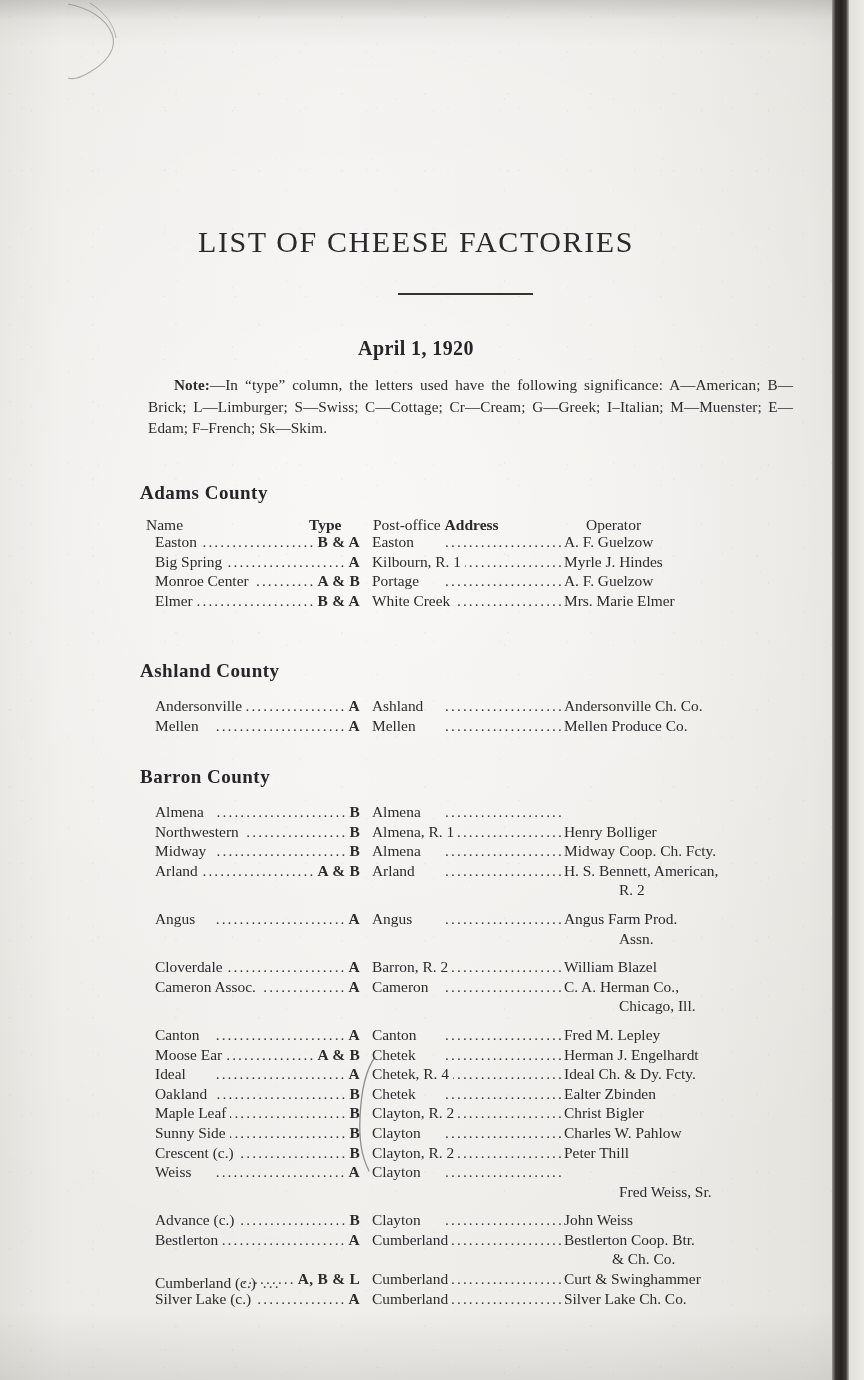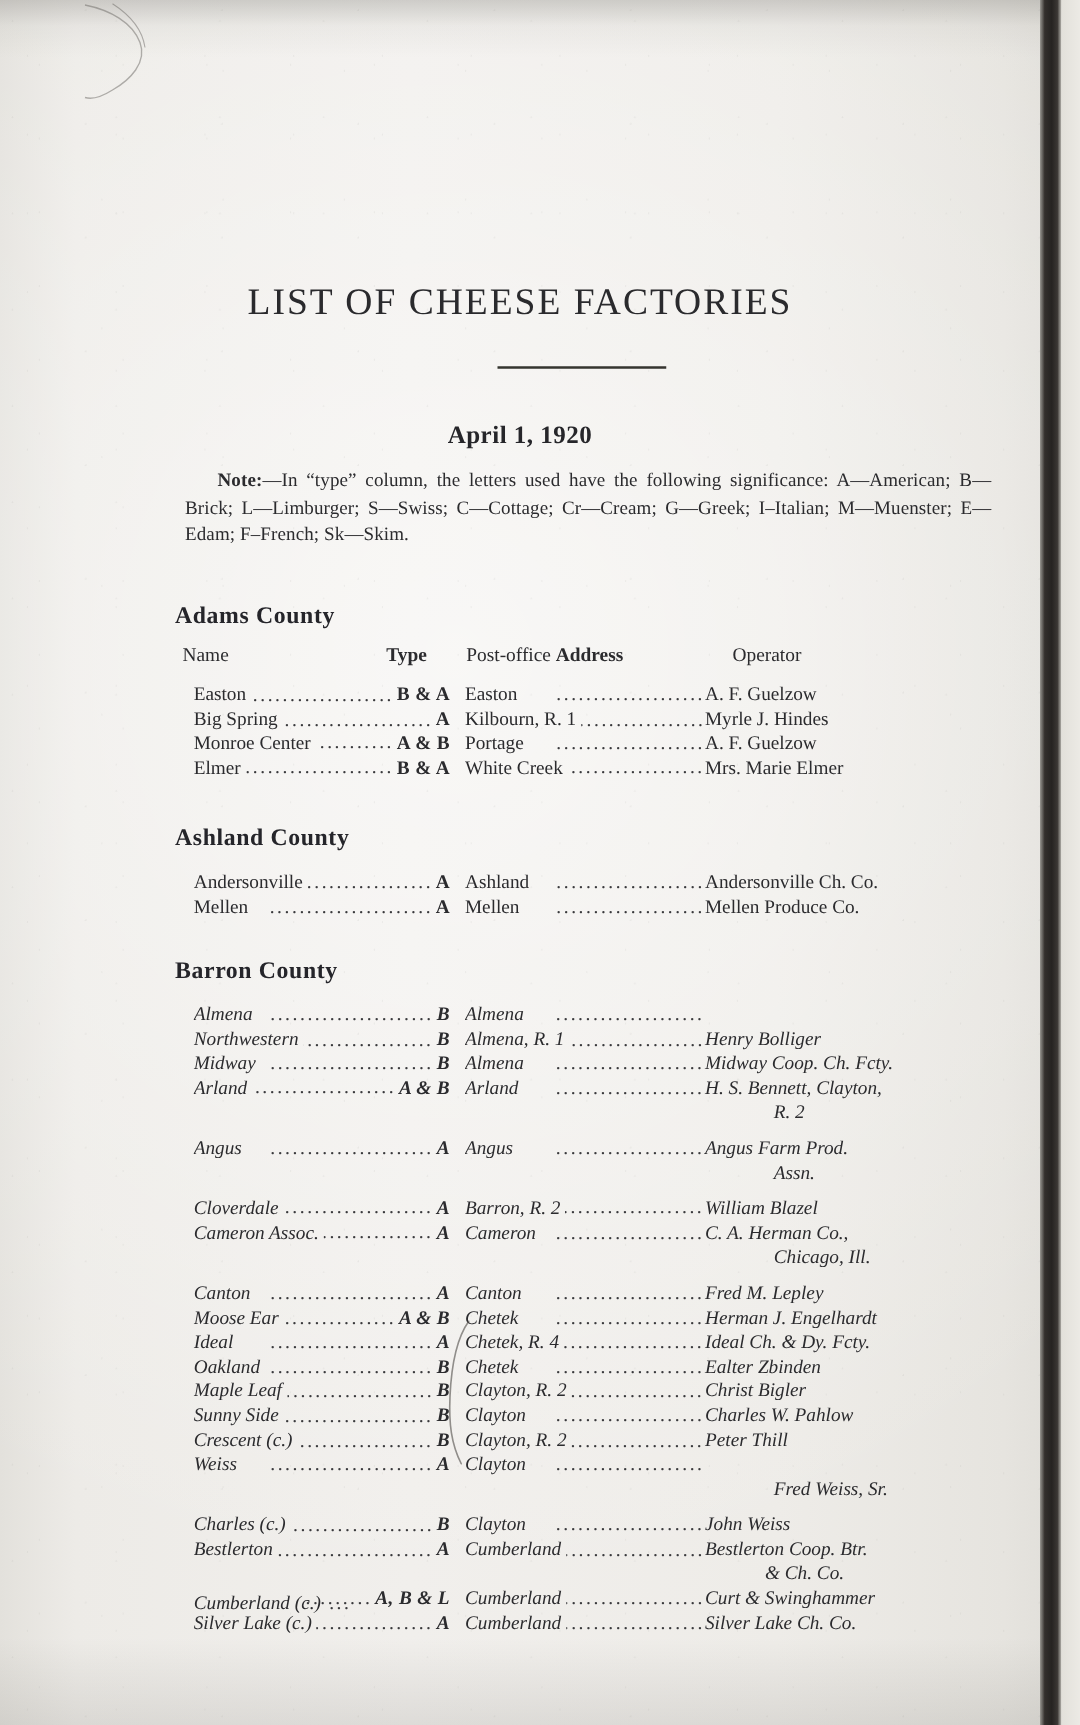--- a/index.html
+++ b/index.html
@@ -247,21 +247,21 @@
     <div class="rule"></div>
     <div class="doc-date">April 1, 1920</div>
 
     <div class="note">
       <b>Note:</b><span>—In “type” column, the letters used have the following significance: A—American; B—Brick; L—Limburger; S—Swiss; C—Cottage; Cr—Cream; G—Greek; I–Italian; M—Muenster; E—Edam; F–French; Sk—Skim.</span>
     </div>
 
     <div id="sections-host">
         <div class="county" style="top: 482px;">Adams County</div>
         <div class="colhead" style="top: 516px;"><span class="h-name">Name</span><span class="h-type">Type</span><span class="h-addr"><span>Post-office </span><b>Address</b></span><span class="h-oper">Operator</span></div>
-        <div class="rows" style="top: 546px;">
+        <div class="rows" style="top: 532px;">
           <div class="row">
             <div class="c-name">
               <span class="nm">Easton</span>
               <span class="dots">......................</span>
               <span class="ty">B &amp; A</span>
             </div>
             <div class="c-addr">
               <span class="po">Easton</span>
               <span class="dots">....................</span>
             </div>
@@ -325,21 +325,21 @@
               <span class="ty">A</span>
             </div>
             <div class="c-addr">
               <span class="po">Mellen</span>
               <span class="dots">....................</span>
             </div>
             <div class="c-oper">Mellen Produce Co.</div>
           </div>
         </div>
         <div class="county" style="top: 766px;">Barron County</div>
-        <div class="rows" style="top: 802px; font-style: italic;">
+        <div class="rows" style="top: 802px;">
           <div class="row">
             <div class="c-name">
               <span class="nm">Almena</span>
               <span class="dots">......................</span>
               <span class="ty">B</span>
             </div>
             <div class="c-addr">
               <span class="po">Almena</span>
               <span class="dots">....................</span>
             </div>
@@ -371,21 +371,21 @@
           <div class="row">
             <div class="c-name">
               <span class="nm">Arland</span>
               <span class="dots">......................</span>
               <span class="ty">A &amp; B</span>
             </div>
             <div class="c-addr">
               <span class="po">Arland</span>
               <span class="dots">....................</span>
             </div>
-            <div class="c-oper">H. S. Bennett, Clayton,</div>
+            <div class="c-oper">H. S. Bennett, American,</div>
           </div>
           <div class="row">
             <div class="c-oper indent">R. 2</div>
           </div>
           <div class="row" style="height: 9px;"></div>
           <div class="row">
             <div class="c-name">
               <span class="nm">Angus</span>
               <span class="dots">......................</span>
               <span class="ty">A</span>
@@ -522,21 +522,21 @@
               <span class="po">Clayton</span>
               <span class="dots">....................</span>
             </div>
           </div>
           <div class="row">
             <div class="c-oper indent">Fred Weiss, Sr.</div>
           </div>
           <div class="row" style="height: 9px;"></div>
           <div class="row">
             <div class="c-name">
-              <span class="nm">Charles (c.)</span>
+              <span class="nm">Advance (c.)</span>
               <span class="dots">......................</span>
               <span class="ty">B</span>
             </div>
             <div class="c-addr">
               <span class="po">Clayton</span>
               <span class="dots">....................</span>
             </div>
             <div class="c-oper">John Weiss</div>
           </div>
           <div class="row">

